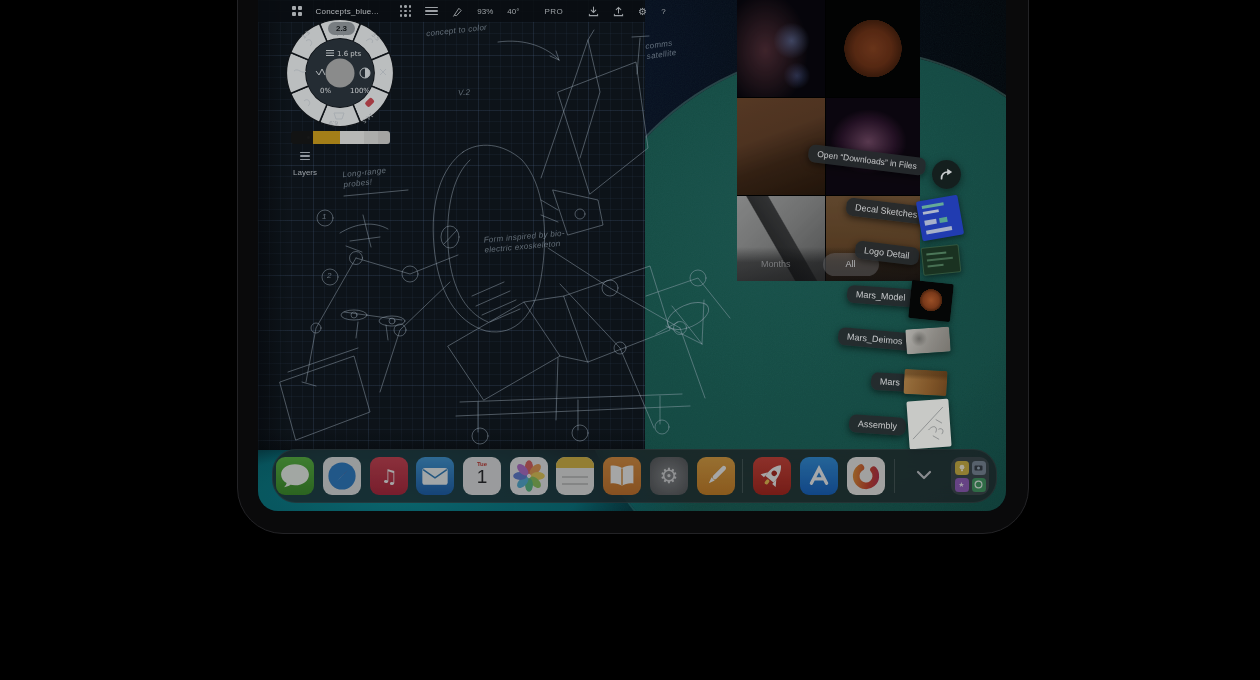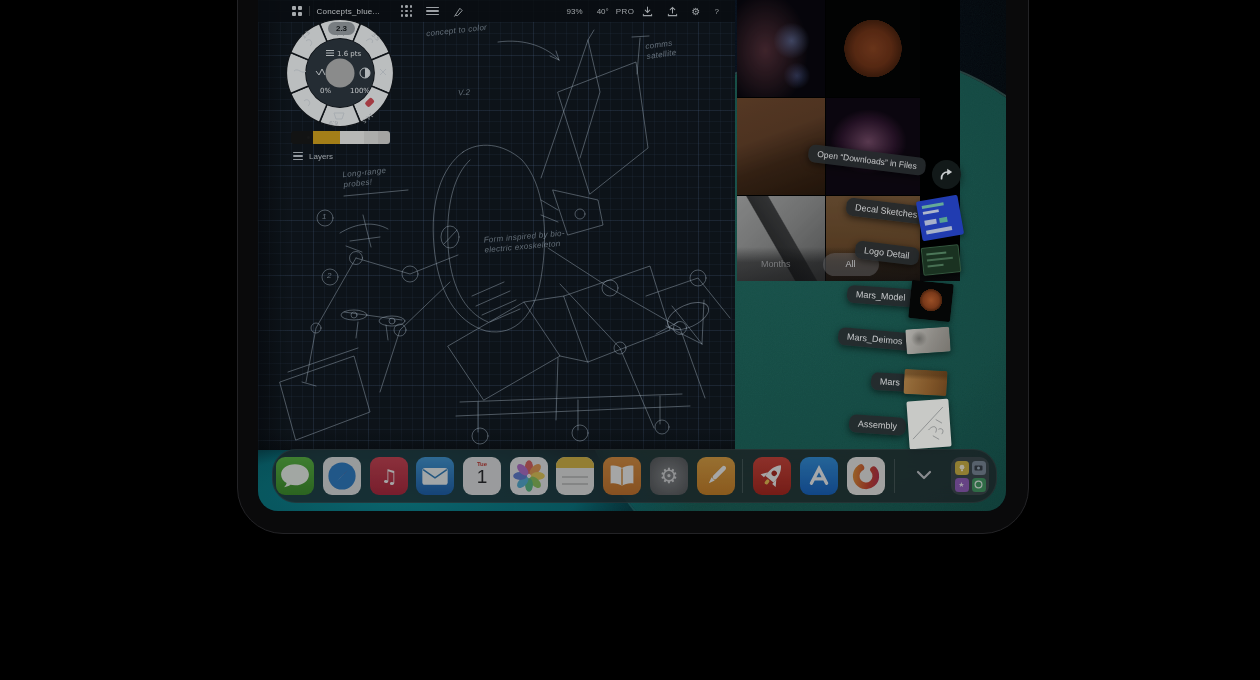--- a/index.html
+++ b/index.html
@@ -9,21 +9,21 @@
 
   
   .device{position:absolute;left:237px;top:-46px;width:790px;height:578px;
           background:#0a0a0b;border-radius:46px;border:1px solid #232326;
           box-shadow:0 0 0 1px #000, 0 8px 40px rgba(0,0,0,.8);}
   .screen{position:absolute;left:258px;top:-20px;width:748px;height:531px;
           border-radius:20px;overflow:hidden;background:#05070d;}
   .screen-dim{position:absolute;inset:0;background:rgba(2,4,9,.15);z-index:60;pointer-events:none;}
 
   
-  .concepts{position:absolute;left:0;top:20px;width:477px;height:450px;z-index:10;
+  .concepts{position:absolute;left:0;top:20px;width:387px;height:450px;z-index:10;
     background-color:#10161d;
     background-image:
       linear-gradient(rgba(110,145,190,.12) 1px,transparent 1px),
       linear-gradient(90deg,rgba(110,145,190,.12) 1px,transparent 1px),
       linear-gradient(rgba(110,145,190,.07) 1px,transparent 1px),
       linear-gradient(90deg,rgba(110,145,190,.07) 1px,transparent 1px);
     background-size:55px 55px,55px 55px,11px 11px,11px 11px;}
   .concepts::after{content:"";position:absolute;inset:0;pointer-events:none;
     background:linear-gradient(90deg,rgba(4,6,10,.55),transparent 30px),
                linear-gradient(0deg,rgba(4,6,10,.4),transparent 18px);}
@@ -46,32 +46,32 @@
     background:#8d9297;color:#15181b;font-size:8px;font-weight:bold;display:flex;align-items:center;justify-content:center;}
   .wheel-txt{fill:#dde0e3;font-size:7px;font-family:"DejaVu Sans",sans-serif;}
   .ring-num{fill:#aeb3b8;font-size:5.6px;font-family:"DejaVu Sans",sans-serif;}
 
   
   .colorbar{position:absolute;left:33px;top:131px;width:99px;height:13px;border-radius:3px;
     overflow:hidden;display:flex;z-index:6;}
   .colorbar .sw{height:100%;}
   .cb-dot{position:absolute;left:49px;top:136px;width:3px;height:3px;border-radius:50%;background:#1c1c1c;z-index:7;}
 
-  .layersbtn{position:absolute;left:35px;top:150px;display:flex;align-items:center;gap:6px;z-index:6;}
+  .layersbtn{position:absolute;left:35px;top:150px;display:flex;align-items:center;gap:6px;z-index:6;flex-direction:column;}
   .layersbtn .burger i{display:block;width:10px;height:1.4px;background:#aeb4bb;margin:2px 0;border-radius:1px;}
   .layersbtn span{color:#b6bcc3;font-size:8px;}
 
   .sketch{position:absolute;left:0;top:0;z-index:2;}
   .ink path,.ink circle,.ink ellipse{stroke:rgba(185,200,215,.5);stroke-width:.9;fill:none;stroke-linecap:round;}
   .hand{position:absolute;z-index:4;color:rgba(182,197,212,.6);font-size:8px;font-style:italic;
     letter-spacing:.3px;line-height:10px;white-space:pre-line;}
   .circnum{position:absolute;z-index:4;color:rgba(182,197,212,.6);font-size:8px;font-style:italic;}
 
   
-  .photos{position:absolute;left:479px;top:20px;width:183px;height:281px;z-index:10;background:#000;overflow:hidden;padding-left:40px;}
+  .photos{position:absolute;left:479px;top:20px;width:183px;height:281px;z-index:10;background:#000;overflow:hidden;}
   .photos::after{content:"";position:absolute;inset:0;background:rgba(0,0,0,.27);pointer-events:none;}
   .ptile{position:absolute;}
   .pbar{position:absolute;left:0;bottom:0;width:100%;height:34px;z-index:3;
     background:linear-gradient(transparent,rgba(18,18,20,.55) 45%,rgba(18,18,20,.65));
     display:flex;align-items:center;}
   .pbar .months{margin-left:24px;color:rgba(205,205,210,.55);font-size:9px;}
   .pill-all{margin-left:32px;width:56px;height:23px;border-radius:12px;background:rgba(130,130,136,.42);
     color:#d6d6d9;font-size:9px;display:flex;align-items:center;justify-content:center;}
 
   
@@ -170,21 +170,21 @@
             </span>
           </div>
         <div class="ctb-item">
           <svg width="11" height="11" viewBox="0 0 12 12">
               <path d="M2.5,10 L7.5,2.5 L10,5 L5,10.5 Z M2.5,10 L1.5,11.5" stroke="#b9bdc2" stroke-width="1" fill="none"></path>
             </svg>
           </div>
         <div class="ctb-spacer"></div>
         <div class="ctb-item">93%</div>
         <div class="ctb-item">40°</div>
-        <div class="ctb-item" style="letter-spacing:.5px;margin:0 0">PRO</div>
+        <div class="ctb-item" style="letter-spacing:.5px;margin:0 18px">PRO</div>
         <div class="ctb-item">
           <svg width="11" height="11" viewBox="0 0 12 12">
               <path d="M6,1 L6,7 M3.5,4.5 L6,7 L8.5,4.5 M1.5,9 L1.5,10.5 L10.5,10.5 L10.5,9" stroke="#b9bdc2" stroke-width="1.1" fill="none" stroke-linecap="round"></path>
             </svg>
           </div>
         <div class="ctb-item">
           <svg width="11" height="11" viewBox="0 0 12 12">
               <path d="M6,7.5 L6,1.5 M3.5,4 L6,1.5 L8.5,4 M1.5,9 L1.5,10.5 L10.5,10.5 L10.5,9" stroke="#b9bdc2" stroke-width="1.1" fill="none" stroke-linecap="round"></path>
             </svg>
           </div>

